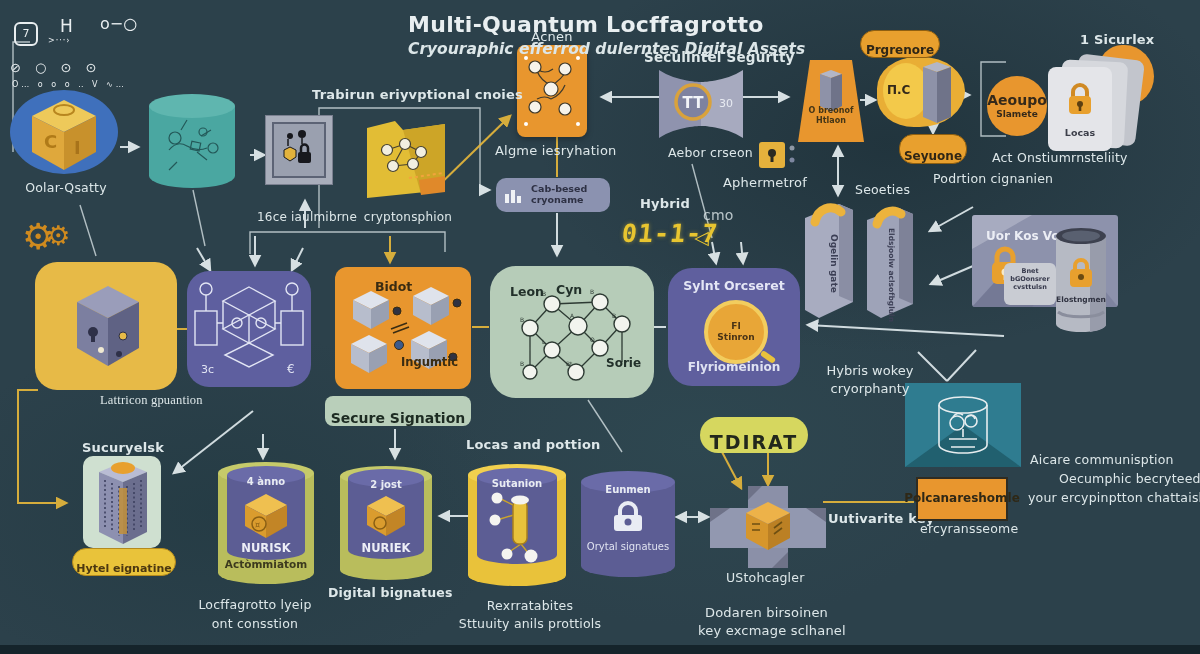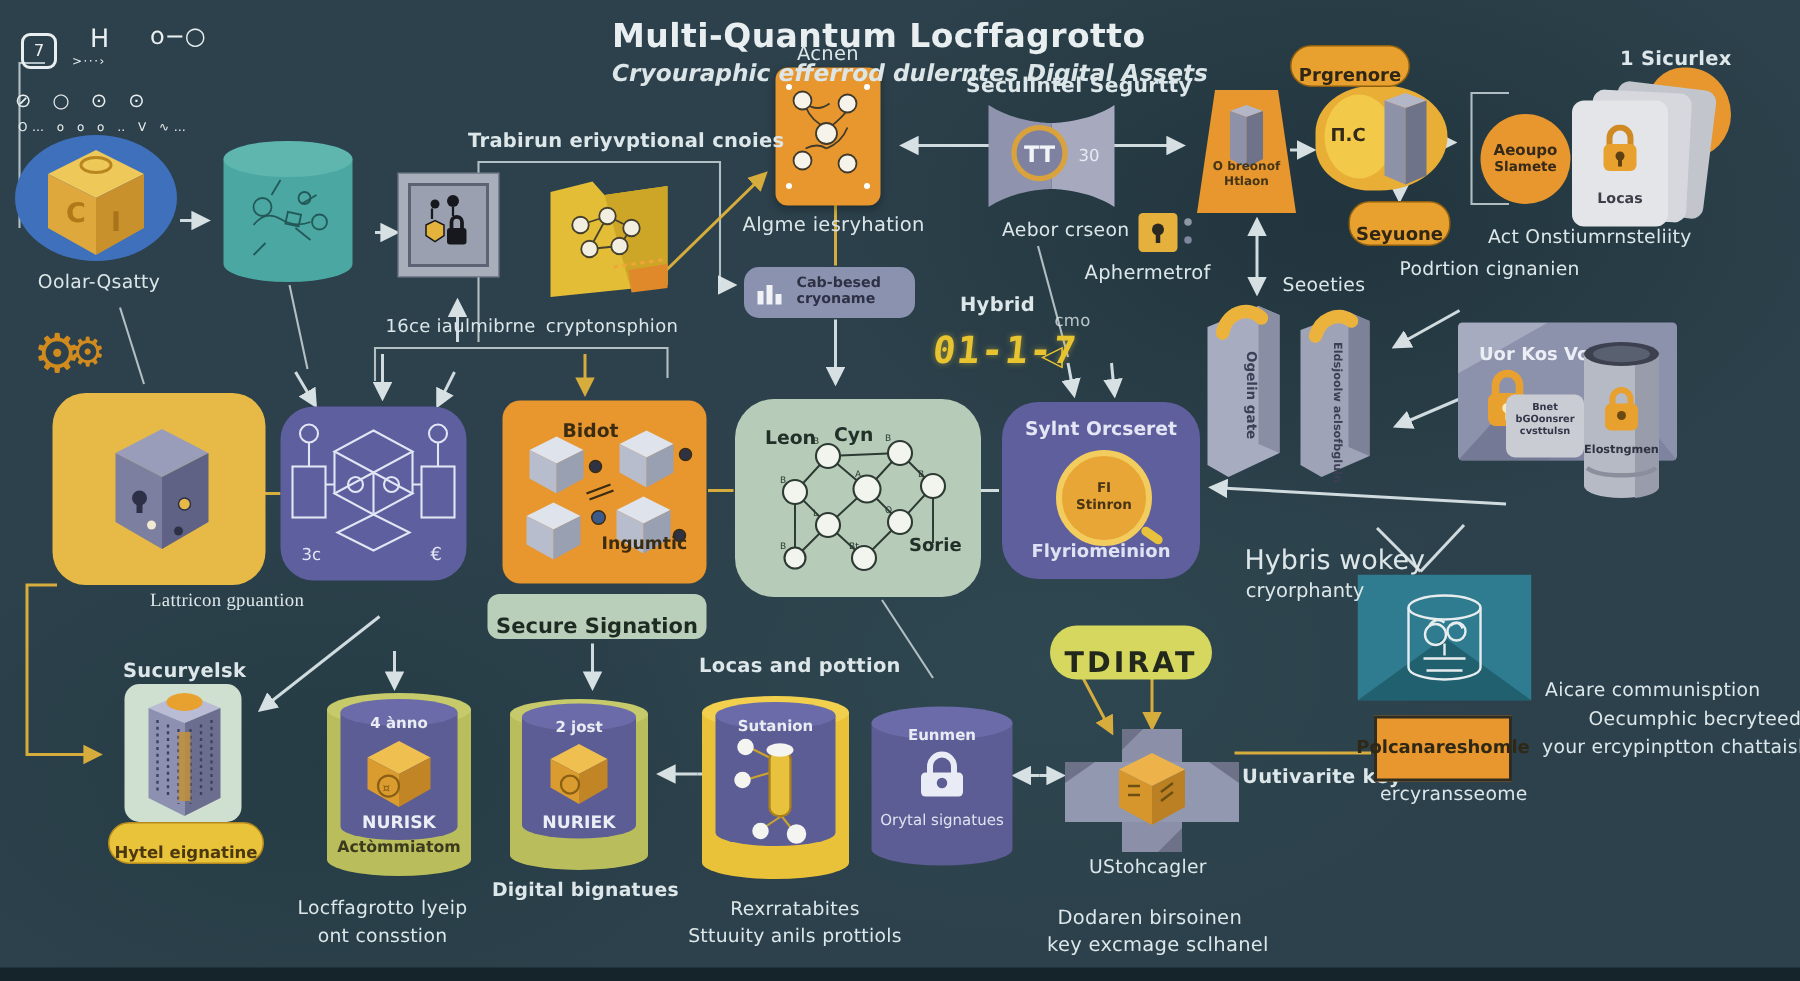--- a/index.html
+++ b/index.html
@@ -203,21 +203,21 @@
 
   <svg class="node" style="left:757px;top:140px;" width="40" height="30" viewBox="0 0 40 30">
     <rect x="2" y="2" width="26" height="26" rx="3" fill="#e5b13c"></rect>
     <circle cx="15" cy="13" r="4" fill="#2a2a22"></circle>
       <rect x="13.5" y="14" width="3" height="8" fill="#2a2a22"></rect>
     <circle cx="35" cy="8" r="2.5" fill="#8e98a5"></circle>
       <circle cx="35" cy="20" r="2.5" fill="#7d87a0"></circle>
   </svg>
   <div class="lbl" style="left:723px;top:175px;font-size:13px;">Aphermetrof</div>
   <div class="lbl" style="left:640px;top:196px;font-size:13px;font-weight:bold;">Hybrid</div>
-  <div class="lbl" style="left:703px;top:207px;font-size:11px;opacity:.8;">cmo</div>
+  <div class="lbl" style="left:703px;top:207px;font-size:14px;opacity:.8;">cmo</div>
 
   <div class="abs" style="left:622px;top:219px;z-index:6;font-family:'DejaVu Sans Mono',monospace;font-weight:bold;color:#e8c530;font-size:25px;letter-spacing:1px;transform:skewX(-6deg);text-shadow:0 0 4px rgba(232,197,48,.5);">
     <span>01-1-7</span>
   </div>
   <div class="abs" style="left:694px;top:226px;z-index:6;color:#e8c530;font-size:19px;">◁</div>
 
   <svg class="node" style="left:798px;top:60px;" width="66" height="82" viewBox="0 0 66 82">
     <polygon points="12,0 54,0 66,82 0,82" fill="#e8962e"></polygon>
     <polygon points="22,14 33,10 44,14 33,18" fill="#b3b6c6"></polygon>
     <polygon points="22,14 33,18 33,52 22,46" fill="#8e92a8"></polygon>
@@ -238,21 +238,21 @@
       <polygon points="6,8 20,3 34,8 20,13" fill="#b3b6c6"></polygon>
       <polygon points="6,8 20,13 20,64 6,58" fill="#8e92a8"></polygon>
       <polygon points="34,8 20,13 20,64 34,58" fill="#6f7389"></polygon>
     </svg>
   </div>
   <div class="pill" style="left:899px;top:134px;width:66px;height:28px;background:#e8a02e;border:1.5px solid #8f5f10;">
     <span style="font-size:12px;font-weight:bold;color:#2f2616;">Seyuone</span>
   </div>
 
   <div class="node" style="left:987px;top:76px;width:60px;height:60px;border-radius:50%;background:#e8962e;display:flex;flex-direction:column;align-items:center;justify-content:center;line-height:1.2;">
-    <span style="font-size:10px;font-weight:bold;color:#35291a;">Aeoupo</span>
+    <span style="font-size:14px;font-weight:bold;color:#35291a;">Aeoupo</span>
     <span style="font-size:9px;font-weight:bold;color:#35291a;">Slamete</span>
   </div>
 
   <div class="lbl" style="left:1080px;top:32px;font-size:13px;font-weight:bold;">1 Sicurlex</div>
   <div class="node" style="left:1046px;top:55px;width:110px;height:100px;">
     <div class="abs" style="left:52px;top:-10px;width:56px;height:60px;background:#e8962e;border-radius:45% 55% 50% 50%;"></div>
     <div class="abs" style="left:28px;top:2px;width:66px;height:86px;background:#c2c5cc;border-radius:8px;transform:rotate(7deg);"></div>
     <div class="abs" style="left:14px;top:6px;width:66px;height:86px;background:#d6d8dd;border-radius:8px;transform:rotate(3deg);"></div>
     <div class="abs" style="left:2px;top:12px;width:64px;height:84px;background:#e4e5e9;border-radius:8px;">
       <svg class="abs" style="left:18px;top:16px;" width="28" height="34" viewBox="0 0 28 34">
@@ -422,21 +422,21 @@
     </div>
     <div class="abs" style="left:92px;top:86px;width:16px;height:6px;background:#e8c23c;transform:rotate(35deg);border-radius:3px;"></div>
     <div style="position:absolute;left:0;top:92px;width:100%;text-align:center;font-size:12px;font-weight:bold;color:#dfe2f2;">Flyriomeinion</div>
   </div>
 
   <div class="pill" style="left:325px;top:396px;width:146px;height:30px;background:#b9cfba;border-radius:8px;">
     <span style="font-size:14px;font-weight:bold;color:#1d2b22;">Secure Signation</span>
   </div>
 
   <div class="abs" style="left:790px;top:363px;width:160px;text-align:center;z-index:6;">
-    <div style="color:#dde7e9;font-size:18px;text-align:right;">Hybris wokey</div>
+    <div style="color:#dde7e9;font-size:13px;">Hybris wokey</div>
     <div style="color:#dde7e9;font-size:13px;margin-top:3px;">cryorphanty</div>
   </div>
 
   <div class="pill" style="left:700px;top:417px;width:108px;height:36px;background:#d6d75f;border-radius:18px;">
     <span style="font-size:19px;font-weight:bold;color:#23281c;letter-spacing:2px;">TDIRAT</span>
   </div>
 
   <svg class="node" style="left:905px;top:383px;" width="116" height="84" viewBox="0 0 116 84">
     <rect width="116" height="84" fill="#2f7c90"></rect>
     <polygon points="0,84 116,84 58,42" fill="#21606f"></polygon>

